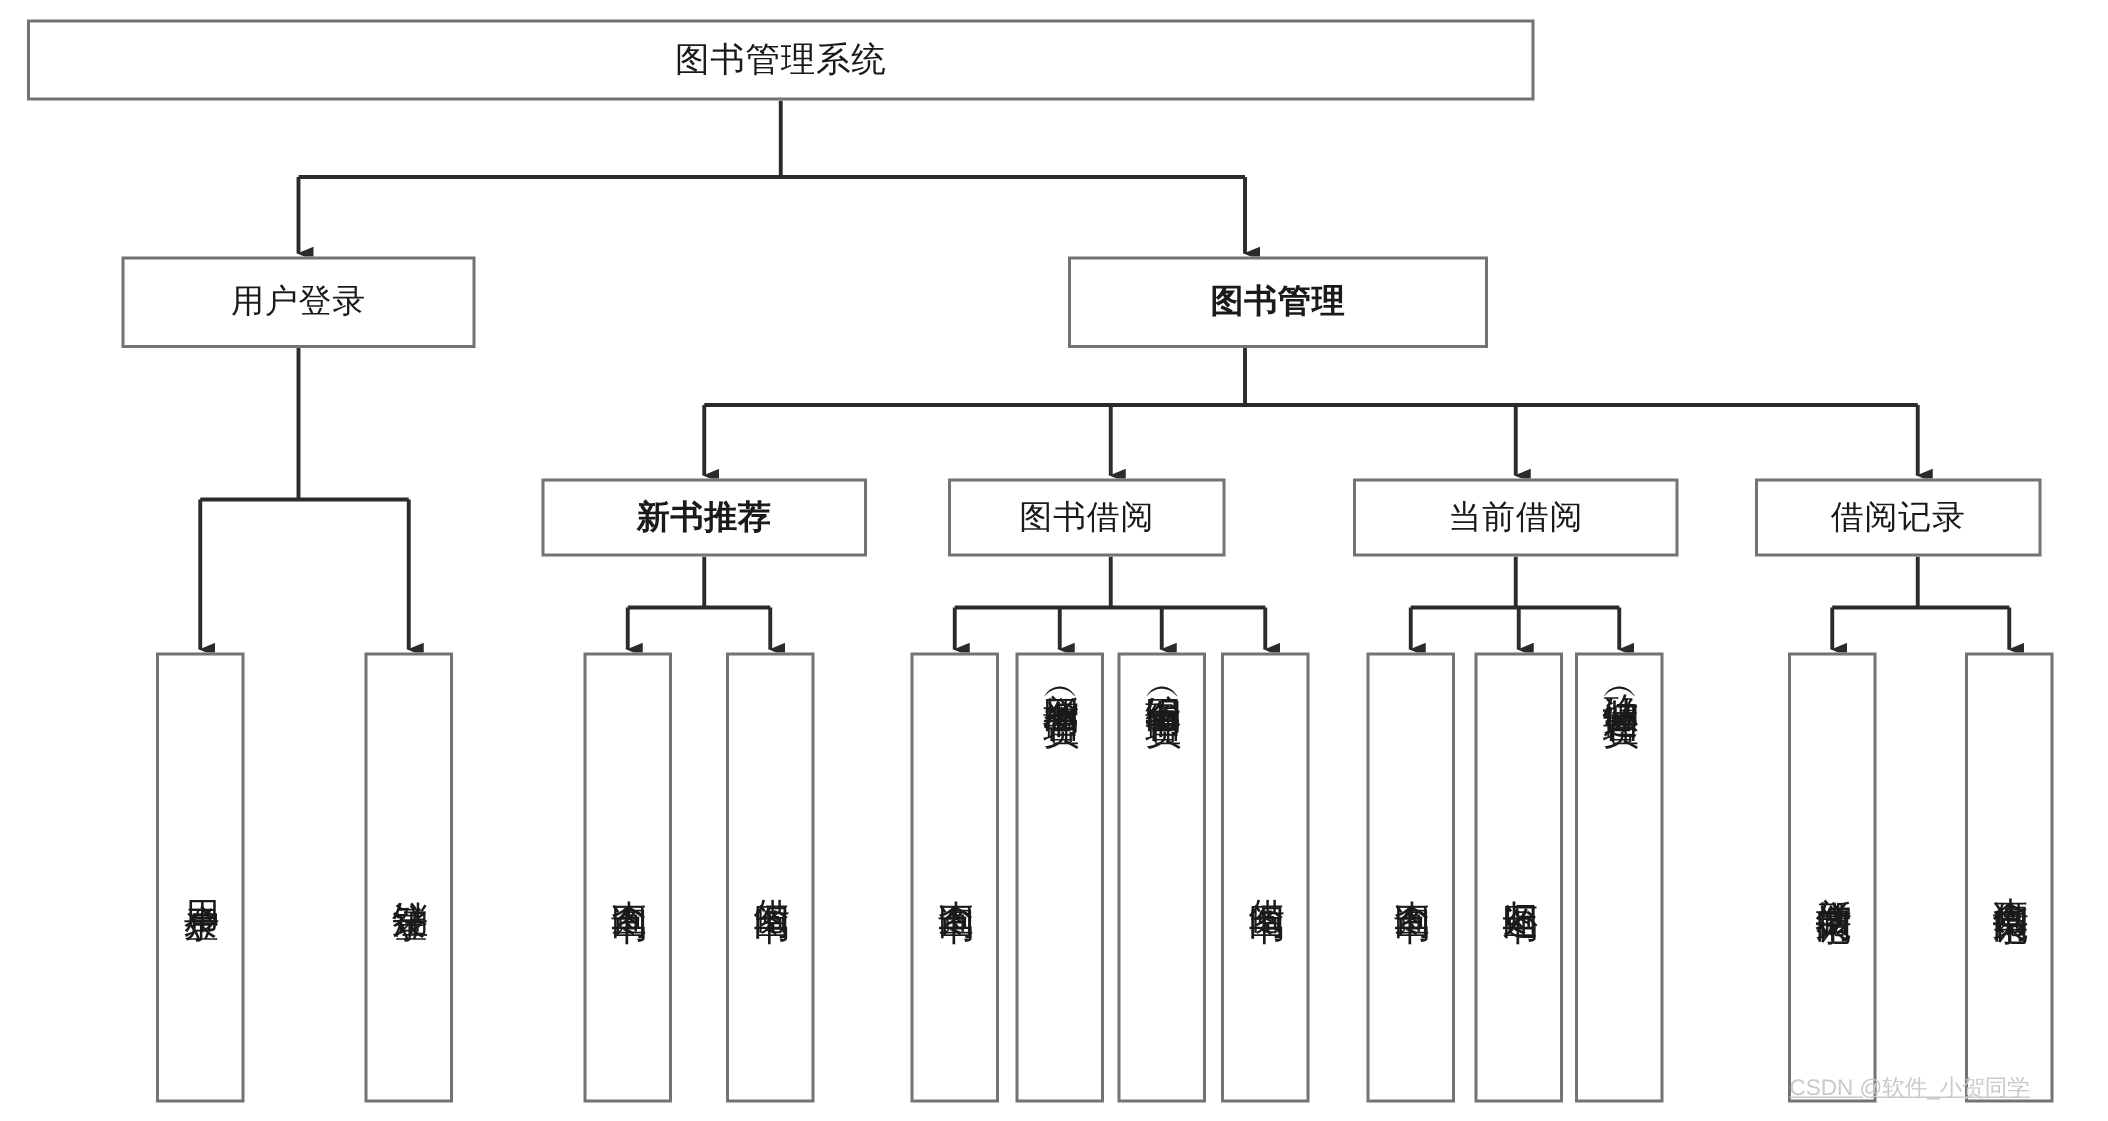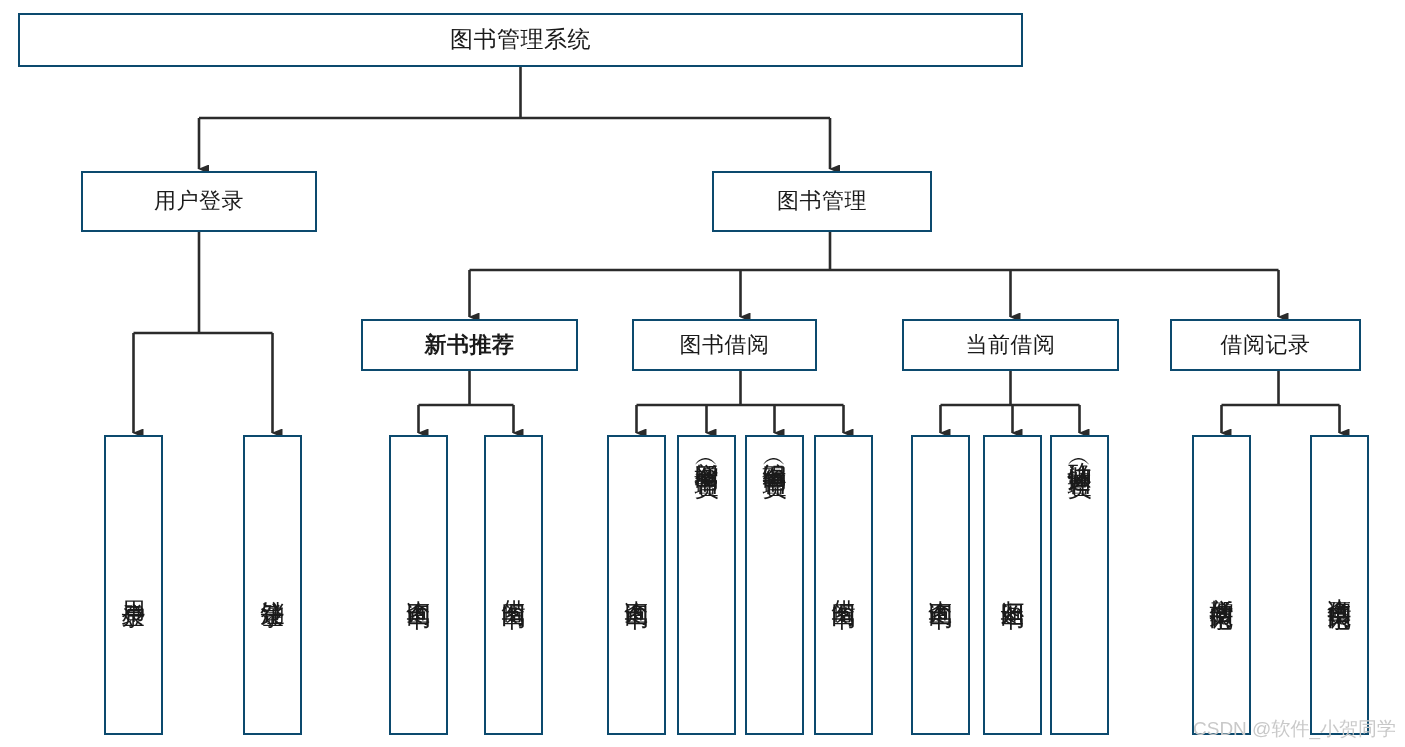--- a/index.html
+++ b/index.html
@@ -21,21 +21,21 @@
     position: absolute;
     left: 0;
     top: 0;
     width: 1405px;
     height: 747px;
     pointer-events: none;
   }
   .node {
     position: absolute;
     box-sizing: border-box;
-    border: 2px solid #0c4a6e;
+    border: 2px solid #737373;
     background: #ffffff;
     display: flex;
     align-items: center;
     justify-content: center;
     text-align: center;
   }
   .node-label {
     color: #1a1a1a;
     letter-spacing: 0.5px;
   }
@@ -62,23 +62,24 @@
     letter-spacing: 2px;
     white-space: nowrap;
   }
   
   .node.vert.tall {
     align-items: flex-start;
   }
   .watermark {
     position: absolute;
     color: #c9c9c9;
-    font-size: 19px;
+    font-size: 15px;
     white-space: nowrap;
     user-select: none;
+    text-decoration: underline;
   }
 </style>
 </head>
 <body>
 
 <div id="canvas">
 
   <svg class="edges" viewBox="0 0 1405 747" xmlns="http://www.w3.org/2000/svg">
     <defs>
       <marker id="arrowhead" markerWidth="9" markerHeight="11" refX="4.5" refY="10" orient="auto" markerUnits="userSpaceOnUse">
@@ -122,21 +123,21 @@
       </g>
   </svg>
 
   <div id="node-layer">
       <div class="node horiz root" style="left: 18px; top: 13px; width: 1005px; height: 54px;">
         <span class="node-label">图书管理系统</span>
       </div>
       <div class="node horiz" style="left: 81px; top: 171px; width: 236px; height: 61px;">
         <span class="node-label">用户登录</span>
       </div>
-      <div class="node horiz" style="left: 712px; top: 171px; width: 220px; height: 61px;">
+      <div class="node horiz" style="left: 712px; top: 171px; width: 280px; height: 61px; font-weight: bold;">
         <span class="node-label">图书管理</span>
       </div>
       <div class="node horiz" style="left: 361px; top: 319px; width: 217px; height: 52px; font-weight: bold;">
         <span class="node-label">新书推荐</span>
       </div>
       <div class="node horiz" style="left: 632px; top: 319px; width: 185px; height: 52px;">
         <span class="node-label">图书借阅</span>
       </div>
       <div class="node horiz" style="left: 902px; top: 319px; width: 217px; height: 52px; text-align: right;">
         <span class="node-label">当前借阅</span>

